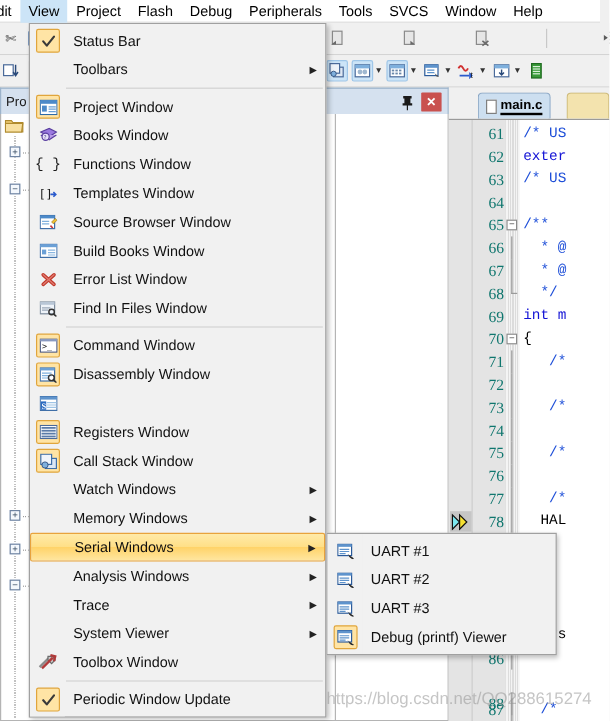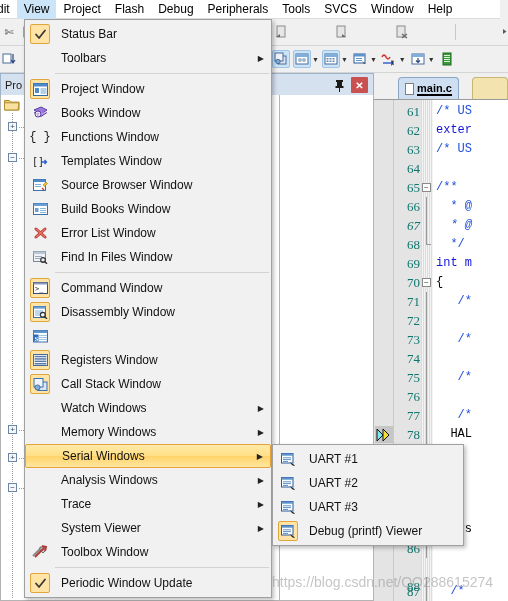--- a/index.html
+++ b/index.html
@@ -436,21 +436,21 @@
         <div class="code-line" style="top: 78px;">
           <span class="ln">65</span>
           <div class="foldbox" style="top: 5px;">−</div>
           <span class="ctext c-com">/**</span>
         </div>
         <div class="code-line" style="top: 97px;">
           <span class="ln">66</span>
           <div class="foldline" style="top: 0px; height: 19px;"></div>
           <span class="ctext c-com">  * @</span>
         </div>
-        <div class="code-line" style="top: 116px; font-style: italic;">
+        <div class="code-line" style="top: 116px;">
           <span class="ln">67</span>
           <div class="foldline" style="top: 0px; height: 19px;"></div>
           <span class="ctext c-com">  * @</span>
         </div>
         <div class="code-line" style="top: 135px;">
           <span class="ln">68</span>
           <div class="foldline" style="top: 0px; height: 10px;"></div>
           <div style="position: absolute; left: 52px; top: 9px; width: 5px; height: 1px; background: rgb(154, 154, 154);"></div>
           <span class="ctext c-com">  */</span>
         </div>

